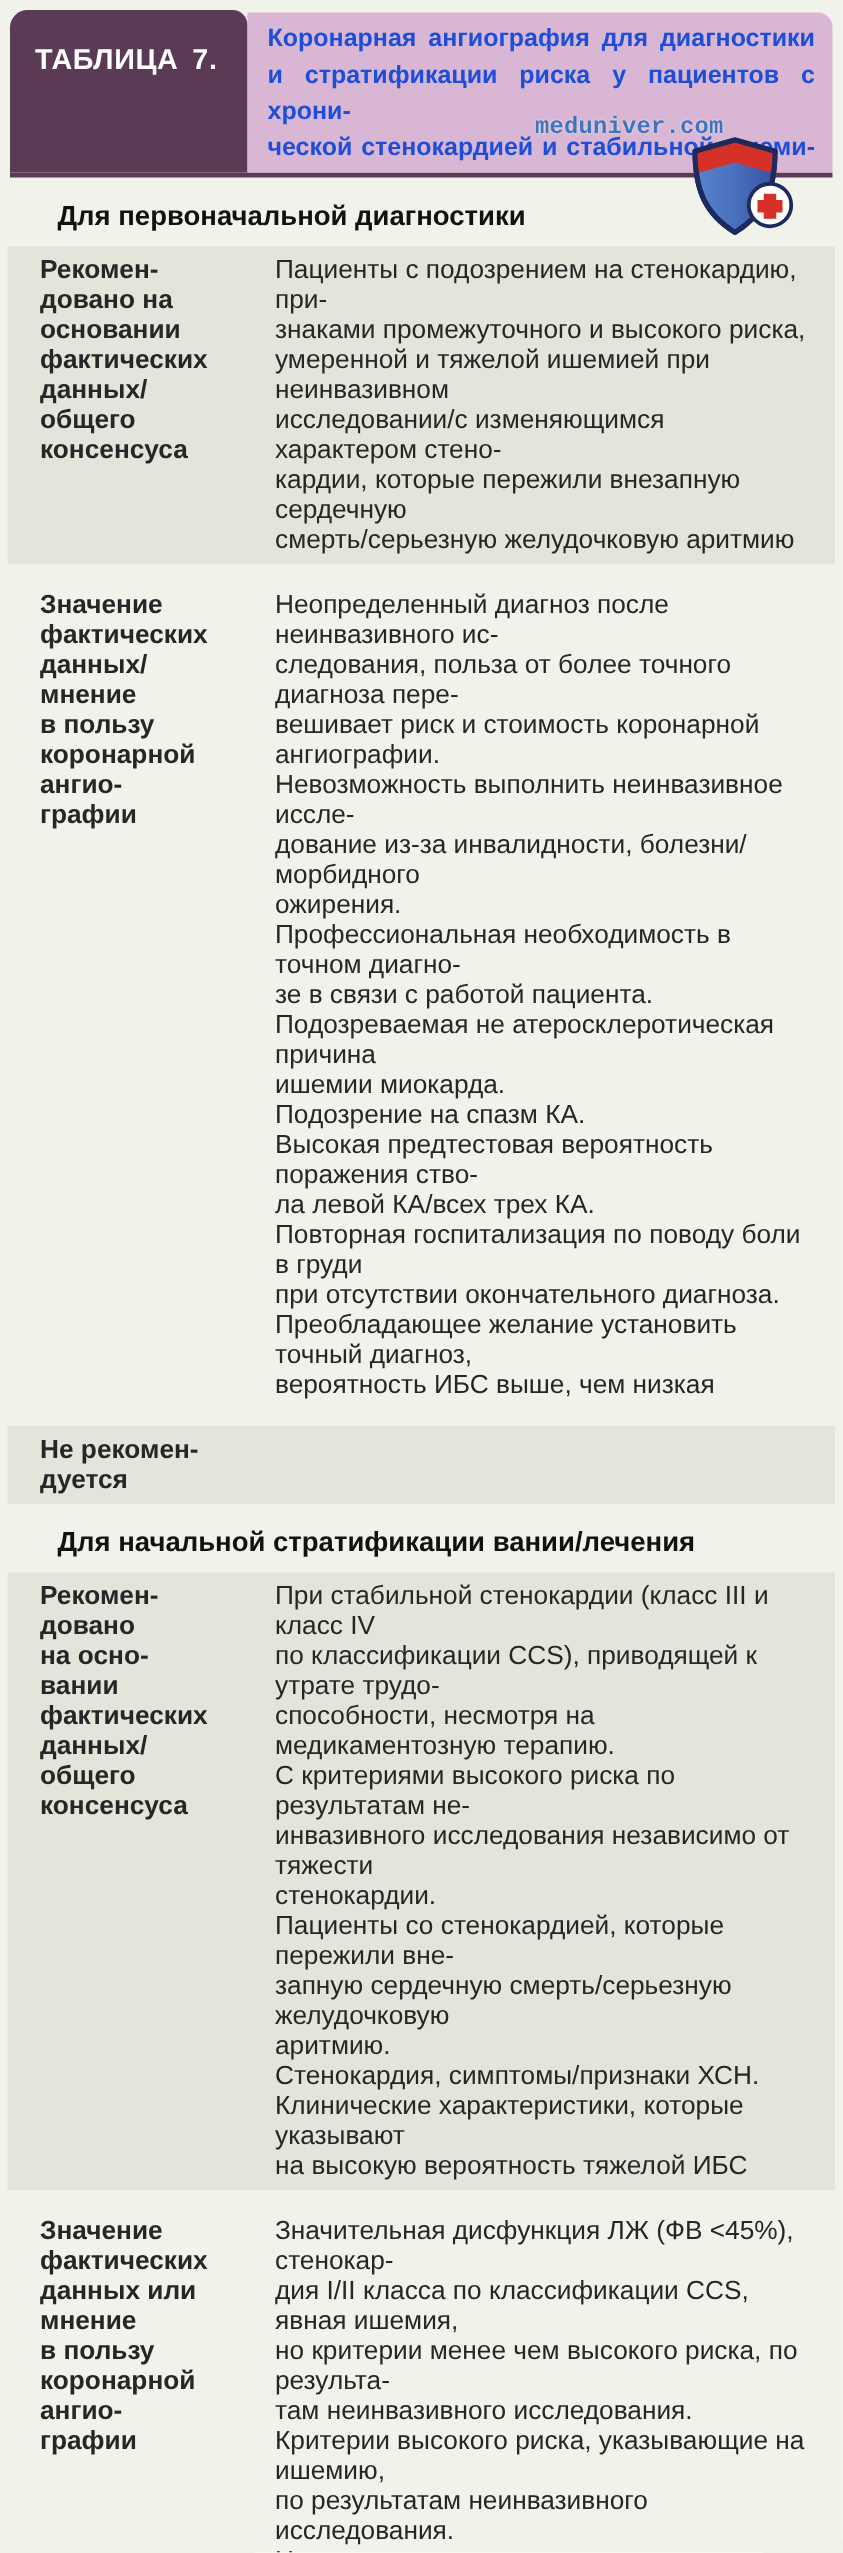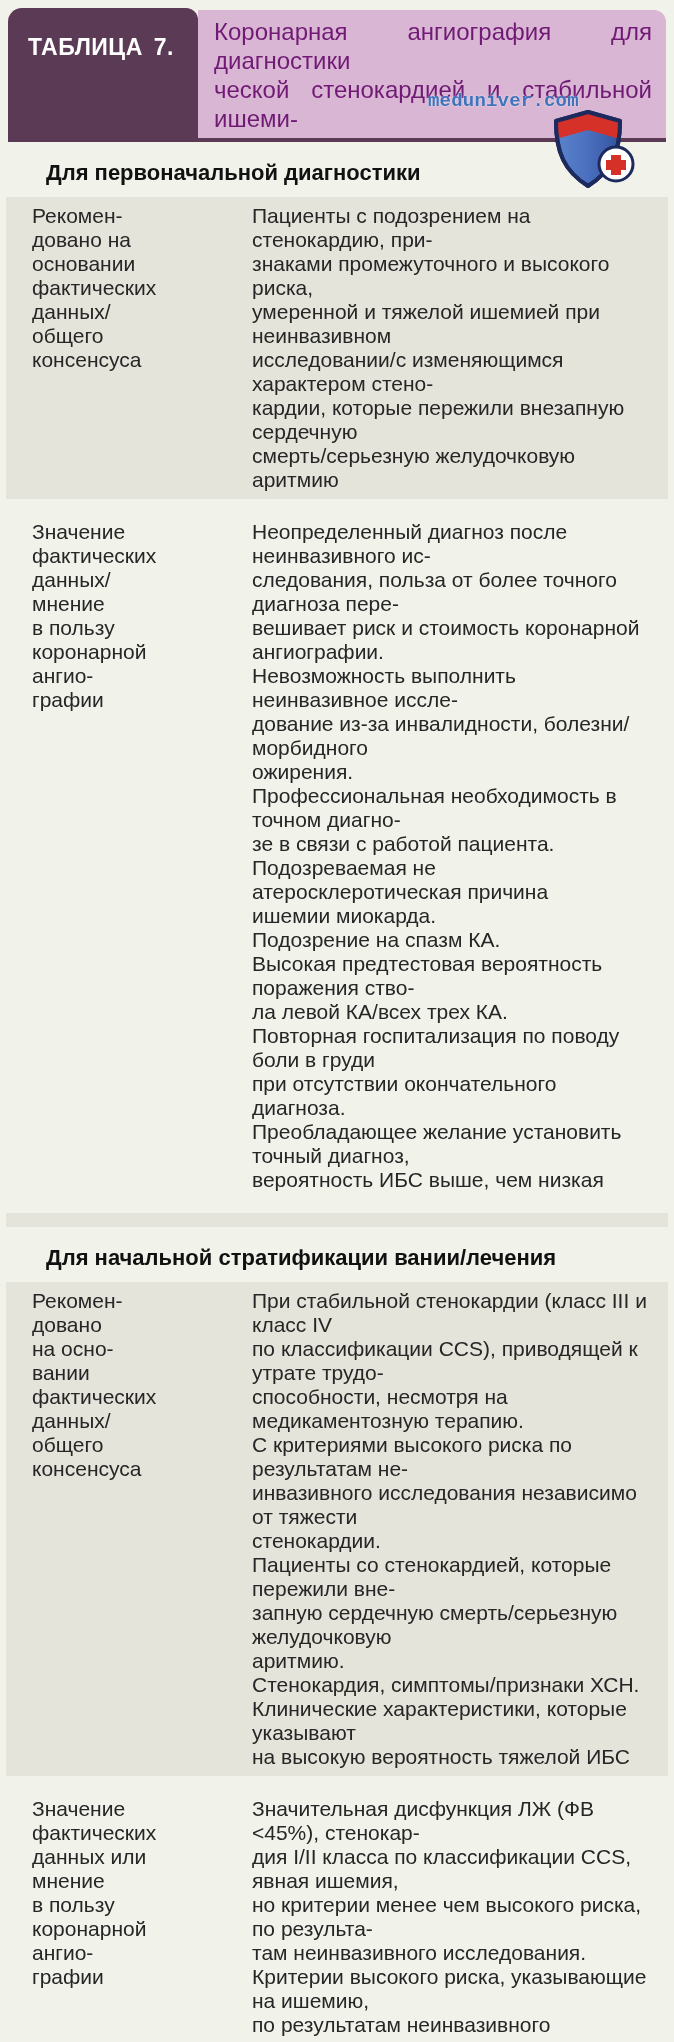--- a/index.html
+++ b/index.html
@@ -9,50 +9,51 @@
     font-family:"Liberation Sans",sans-serif;
   }
   
   .hdr{display:flex;margin:8px 8px 0 8px;height:134px;box-sizing:border-box;
        border-bottom:4px solid #5a3a55;}
   .hdr-box{width:190px;box-sizing:border-box;background:#5a3a55;
        border-radius:14px 12px 0 0;color:#ffffff;font-weight:bold;font-size:23px;
        letter-spacing:.5px;display:flex;justify-content:space-between;
        padding:26px 24px 0 20px;}
   .hdr-title{flex:1;background:#d9b6d3;border-radius:0 12px 0 0;margin-top:2px;
-       box-sizing:border-box;padding:7px 14px 0 16px;color:#701a75;
-       font-weight:normal;font-size:24px;line-height:29px;}
+       box-sizing:border-box;padding:7px 14px 0 16px;color:#1d4ed8;
+       font-weight:bold;font-size:20px;line-height:29px;}
   .title-line{text-align:justify;text-align-last:justify;}
   .title-line.last{text-align-last:auto;}
   
   .wm-text{position:absolute;left:428px;top:90px;font-size:19px;font-weight:bold;
        color:#3f74bd;text-shadow:0 0 2px rgba(255,255,255,.8);letter-spacing:.2px;font-family:Liberation Mono, monospace;}
   .wm-logo{position:absolute;left:548px;top:108px;}
   
   .sec-title{margin:18px 8px 12px 46px;font-weight:bold;font-size:22px;
        line-height:25px;color:#111;}
   .row{display:flex;margin:0 6px 14px 6px;padding:7px 0;}
   .row.shaded{background:#e4e4da;}
   .lbl{width:214px;box-sizing:border-box;padding-left:26px;
+       font-size:21px;line-height:24px;white-space:pre-line;font-weight:bold;}
+  .val{flex:1;box-sizing:border-box;padding-right:18px;
        font-size:21px;line-height:24px;white-space:pre-line;}
-  .val{flex:1;box-sizing:border-box;padding-right:18px;
-       font-size:21px;line-height:24px;white-space:pre-line;margin-left:32px;}
 </style>
 </head>
 <body>
 
 <div class="page">
 
   <div class="hdr">
     <div class="hdr-box">
       <span>ТАБЛИЦА</span>
       <span>7.</span>
     </div>
     <div class="hdr-title">
       <div class="title-line">Коронарная ангиография для диагностики</div>
+      <div class="title-line">и стратификации риска у пациентов с хрони-</div>
       <div class="title-line">ческой стенокардией и стабильной ишеми-</div>
     </div>
   </div>
 
   <div class="wm-text">meduniver.com</div>
   <div class="wm-logo">
     <svg width="100" height="84" viewBox="0 0 100 84" aria-hidden="true">
       <defs>
         <linearGradient id="shg" x1="0" y1="0" x2="1" y2="0">
           <stop offset="0" stop-color="#5b84cc"></stop>
@@ -108,20 +109,22 @@
 Подозрение на спазм КА.
 Высокая предтестовая вероятность поражения ство-
 ла левой КА/всех трех КА.
 Повторная госпитализация по поводу боли в груди
 при отсутствии окончательного диагноза.
 Преобладающее желание установить точный диагноз,
 вероятность ИБС выше, чем низкая</div>
   </div>
 
   <div class="row shaded">
+    <div class="lbl">Не рекомен-
+дуется</div>
   </div>
 
   <div class="sec-title">Для начальной стратификации вании/лечения</div>
 
   <div class="row shaded">
     <div class="lbl">Рекомен-
 довано
 на осно-
 вании
 фактических

